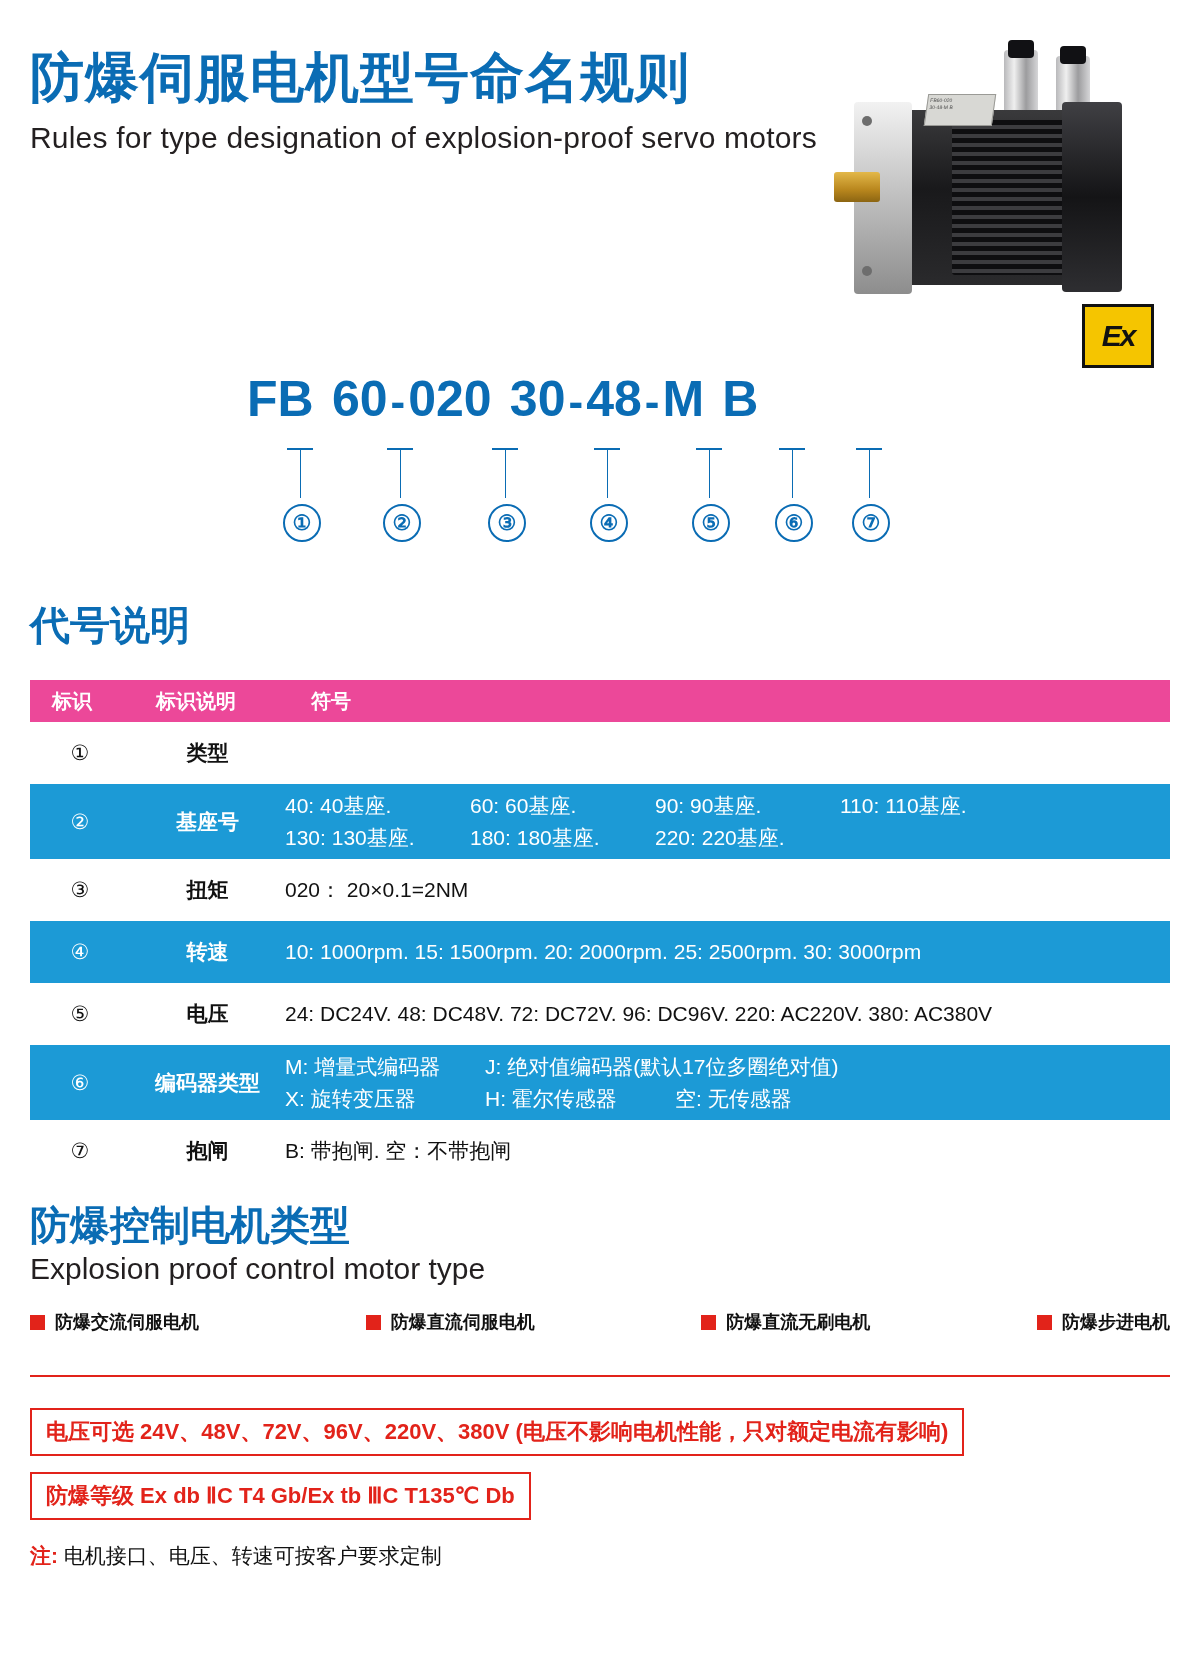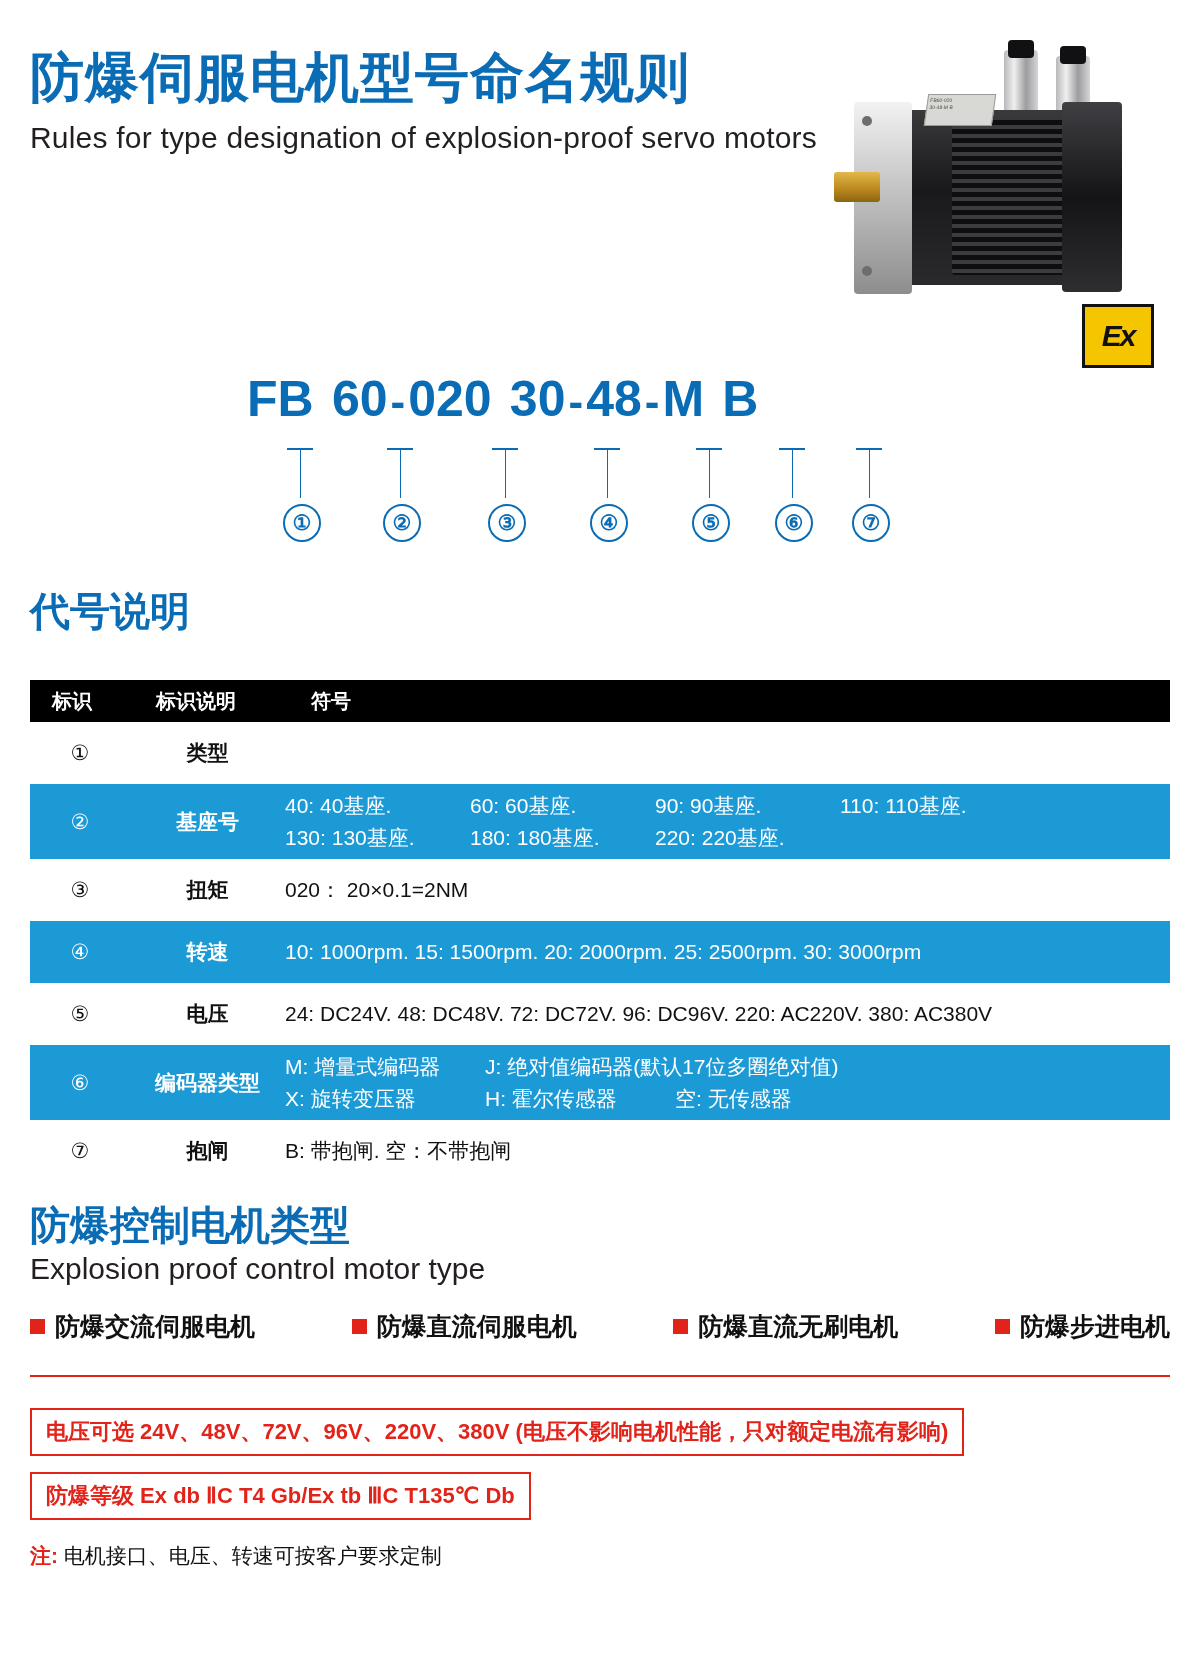--- a/index.html
+++ b/index.html
@@ -232,33 +232,33 @@
   }
 
   
   .sec-heading {
     position: absolute;
     left: 30px;
     font-size: 40px;
     font-weight: bold;
     color: #0a6cb4;
   }
-  .sec-heading.h1 { top: 584px; }
+  .sec-heading.h1 { top: 598px; }
 
   
   .code-table {
     position: absolute;
     left: 30px;
     top: 680px;
     width: 1140px;
     border-collapse: collapse;
     font-size: 20px;
   }
   .tbl-head {
-    background: #000000;
+    background: #ec4899;
     color: #ffffff;
     font-weight: bold;
     height: 42px;
     display: flex;
     align-items: center;
     font-size: 20px;
   }
   .c-id { width: 100px; text-align: center; flex: none; }
   .c-name { width: 155px; flex: none; text-align: left; }
   .c-sym { flex: 1; text-align: left; }
@@ -301,21 +301,21 @@
     left: 30px;
     top: 1310px;
     width: 1140px;
     display: flex;
     justify-content: space-between;
     align-items: center;
   }
   .mt-item {
     display: flex;
     align-items: center;
-    font-size: 25px;
+    font-size: 18px;
     font-weight: bold;
     color: #111;
   }
   .mt-bullet {
     width: 15px;
     height: 15px;
     background: #e2231a;
     margin-right: 10px;
     flex: none;
   }

